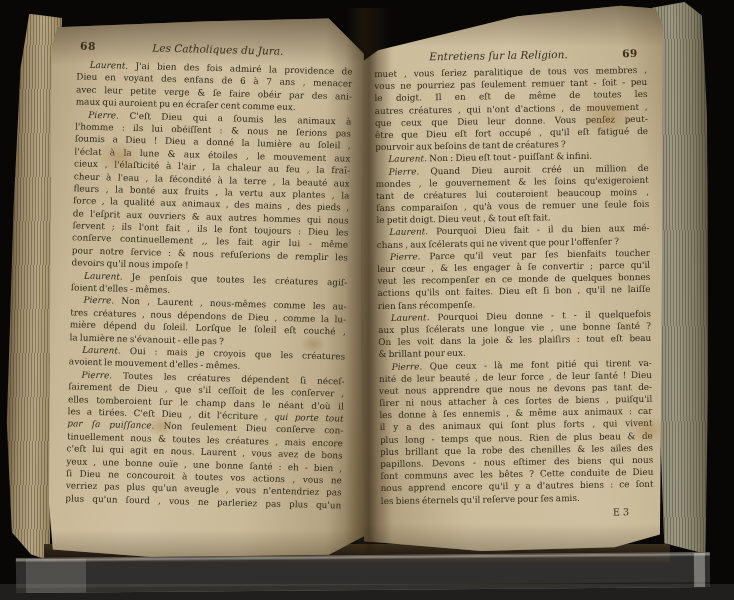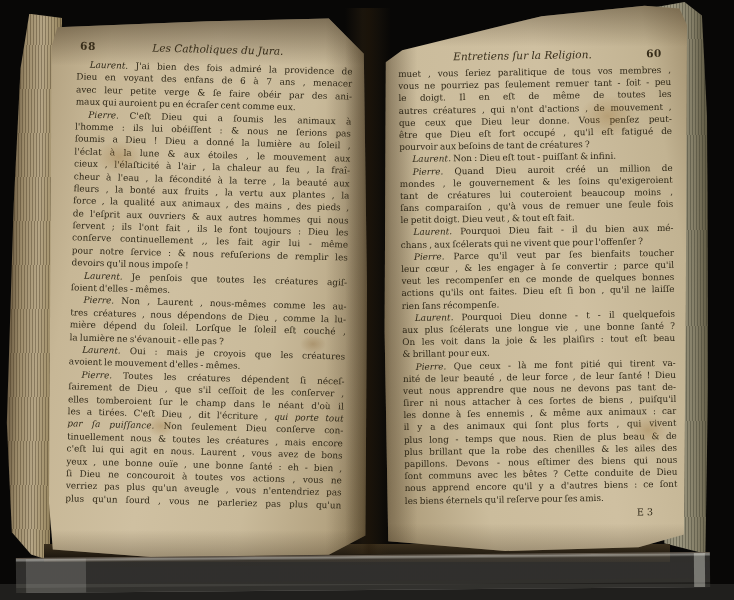--- a/index.html
+++ b/index.html
@@ -23,21 +23,21 @@
   
   .page{position:absolute;}
   .page-left{left:49px;top:17px;width:318px;height:540px;
     background:linear-gradient(100deg,#b1a07f 0%,#c7b796 16%,#cfc0a1 42%,#cab local 0,#c9ba9a 68%,#b3a280 90%,#9d8c67 100%);
     background:linear-gradient(100deg,#b1a07f 0%,#c7b796 16%,#cfc0a1 42%,#c9ba9a 68%,#b3a280 90%,#9d8c67 100%);
     clip-path:polygon(2.6% 1.9%,50% 0.8%,88% 0.3%,99% 6.8%,100% 50%,99.5% 96%,88% 99.6%,32% 100%,1.2% 98.6%,0 90%,0.8% 5.5%);}
   .page-left::before{content:"";position:absolute;inset:0;pointer-events:none;
     background:linear-gradient(to bottom,rgba(48,34,16,.5),rgba(48,34,16,0) 9%),
                linear-gradient(to left,rgba(48,34,16,.34),rgba(48,34,16,0) 13%),
                linear-gradient(to top,rgba(48,34,16,.3),rgba(48,34,16,0) 5%);}
-  .page-right{left:384px;top:3px;width:303px;height:548px;
+  .page-right{left:360px;top:3px;width:303px;height:548px;
     background:linear-gradient(260deg,#a29170 0%,#c2b392 12%,#cfc0a1 40%,#cbbc9c 72%,#ab9a78 96%);
     clip-path:polygon(0.6% 10.8%,6% 8.6%,52% 2.4%,86% 0.5%,97.5% 1%,100% 4%,99.6% 55%,99% 97%,84% 99.3%,40% 100%,1.4% 98.2%,0.2% 60%);}
   .page-right::before{content:"";position:absolute;inset:0;pointer-events:none;
     background:linear-gradient(to bottom,rgba(48,34,16,.42),rgba(48,34,16,0) 8%),
                linear-gradient(to right,rgba(48,34,16,.4),rgba(48,34,16,0) 11%),
                linear-gradient(to top,rgba(48,34,16,.28),rgba(48,34,16,0) 5%);}
   .gutter{position:absolute;left:345px;top:8px;width:46px;height:546px;pointer-events:none;
     background:linear-gradient(90deg,rgba(59,44,22,0),rgba(59,44,22,.36) 38%,rgba(43,30,13,.52) 52%,rgba(59,44,22,.22) 72%,rgba(59,44,22,0));}
   
   .content{position:absolute;inset:0;}
@@ -131,21 +131,21 @@
           <div class="line"><span>verriez pas plus qu'un aveugle , vous n'entendriez pas</span></div>
           <div class="line"><span>plus qu'un ſourd , vous ne parleriez pas plus qu'un</span></div>
         </div>
     </div>
   </div>
 
   <div class="page page-right">
     <div class="content">
       <div class="pghead">
         <span class="running-title">Entretiens ſur la Religion.</span>
-        <span class="pagenum">60</span>
+        <span class="pagenum">69</span>
       </div>
       <div class="body" id="right-body">
           <div class="line"><span>muet , vous ſeriez paralitique de tous vos membres ,</span></div>
           <div class="line"><span>vous ne pourriez pas ſeulement remuer tant - ſoit - peu</span></div>
           <div class="line"><span>le doigt. Il en eſt de même de toutes les</span></div>
           <div class="line"><span>autres créatures , qui n'ont d'actions , de mouvement ,</span></div>
           <div class="line"><span>que ceux que Dieu leur donne. Vous penſez peut-</span></div>
           <div class="line"><span>être que Dieu eſt fort occupé , qu'il eſt fatigué de</span></div>
           <div class="line end"><span>pourvoir aux beſoins de tant de créatures ?</span></div>
           <div class="line indent end"><span class="it">Laurent.</span><span> Non : Dieu eſt tout - puiſſant &amp; infini.</span></div>

